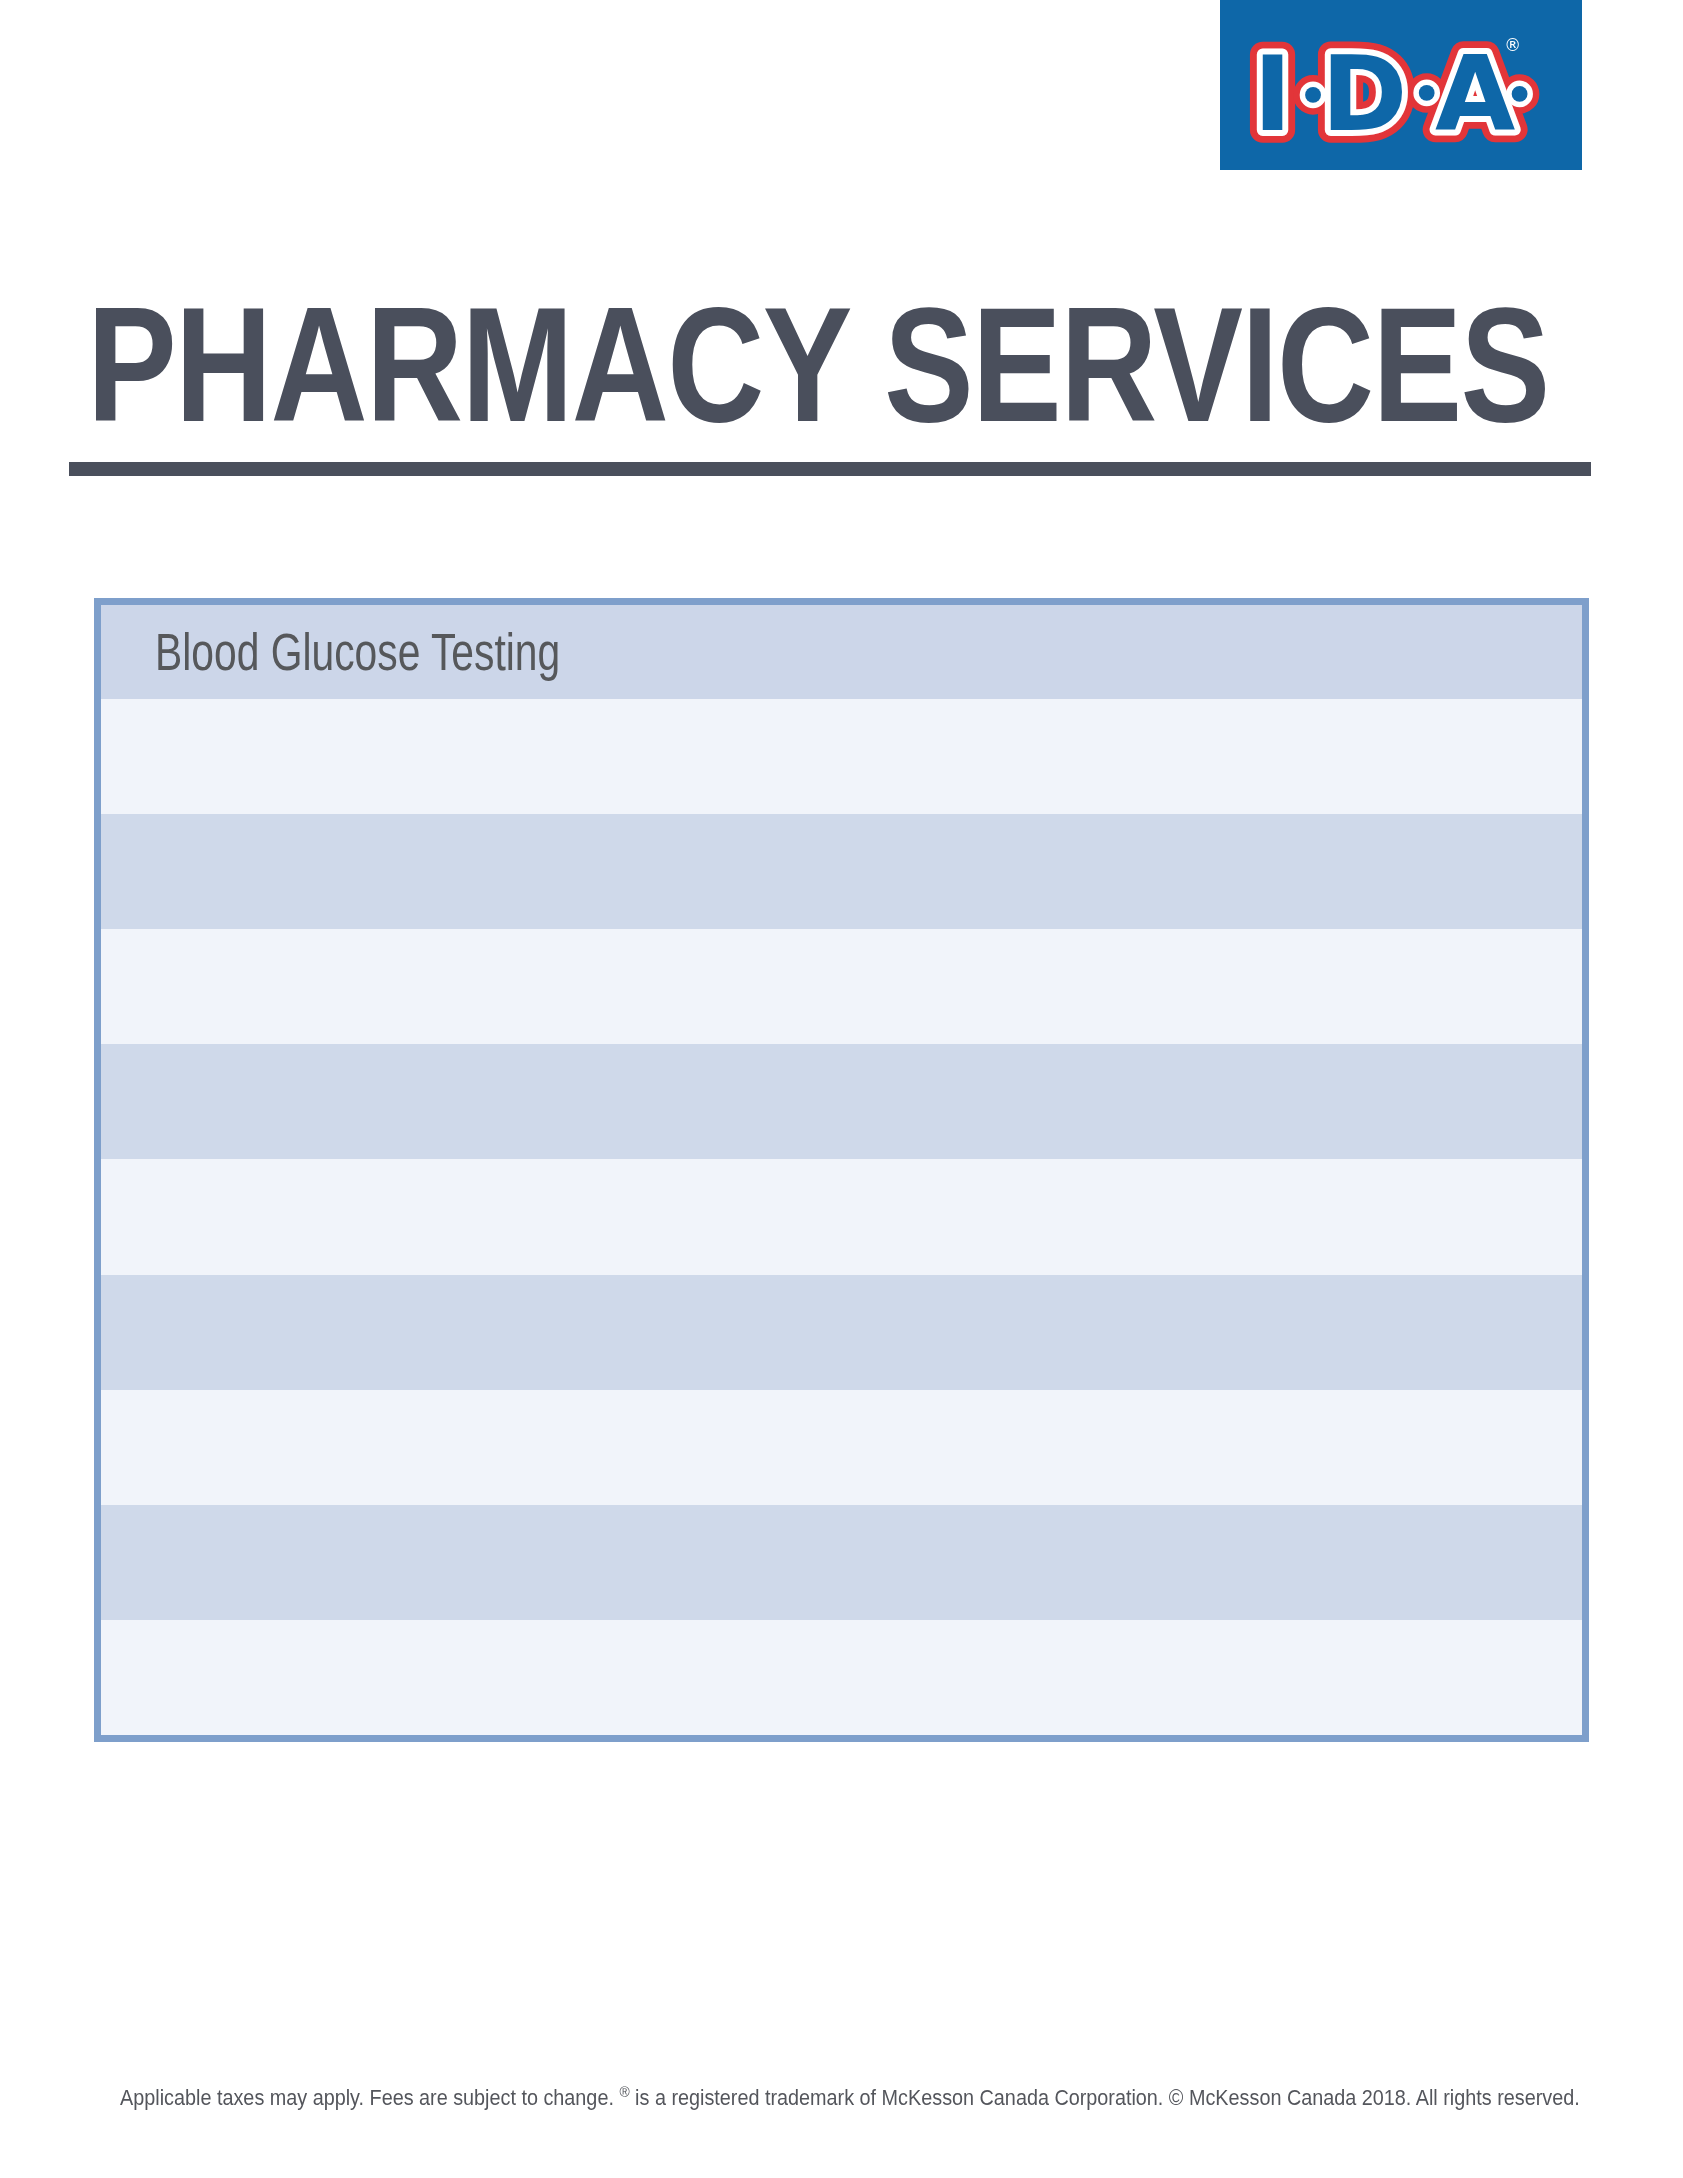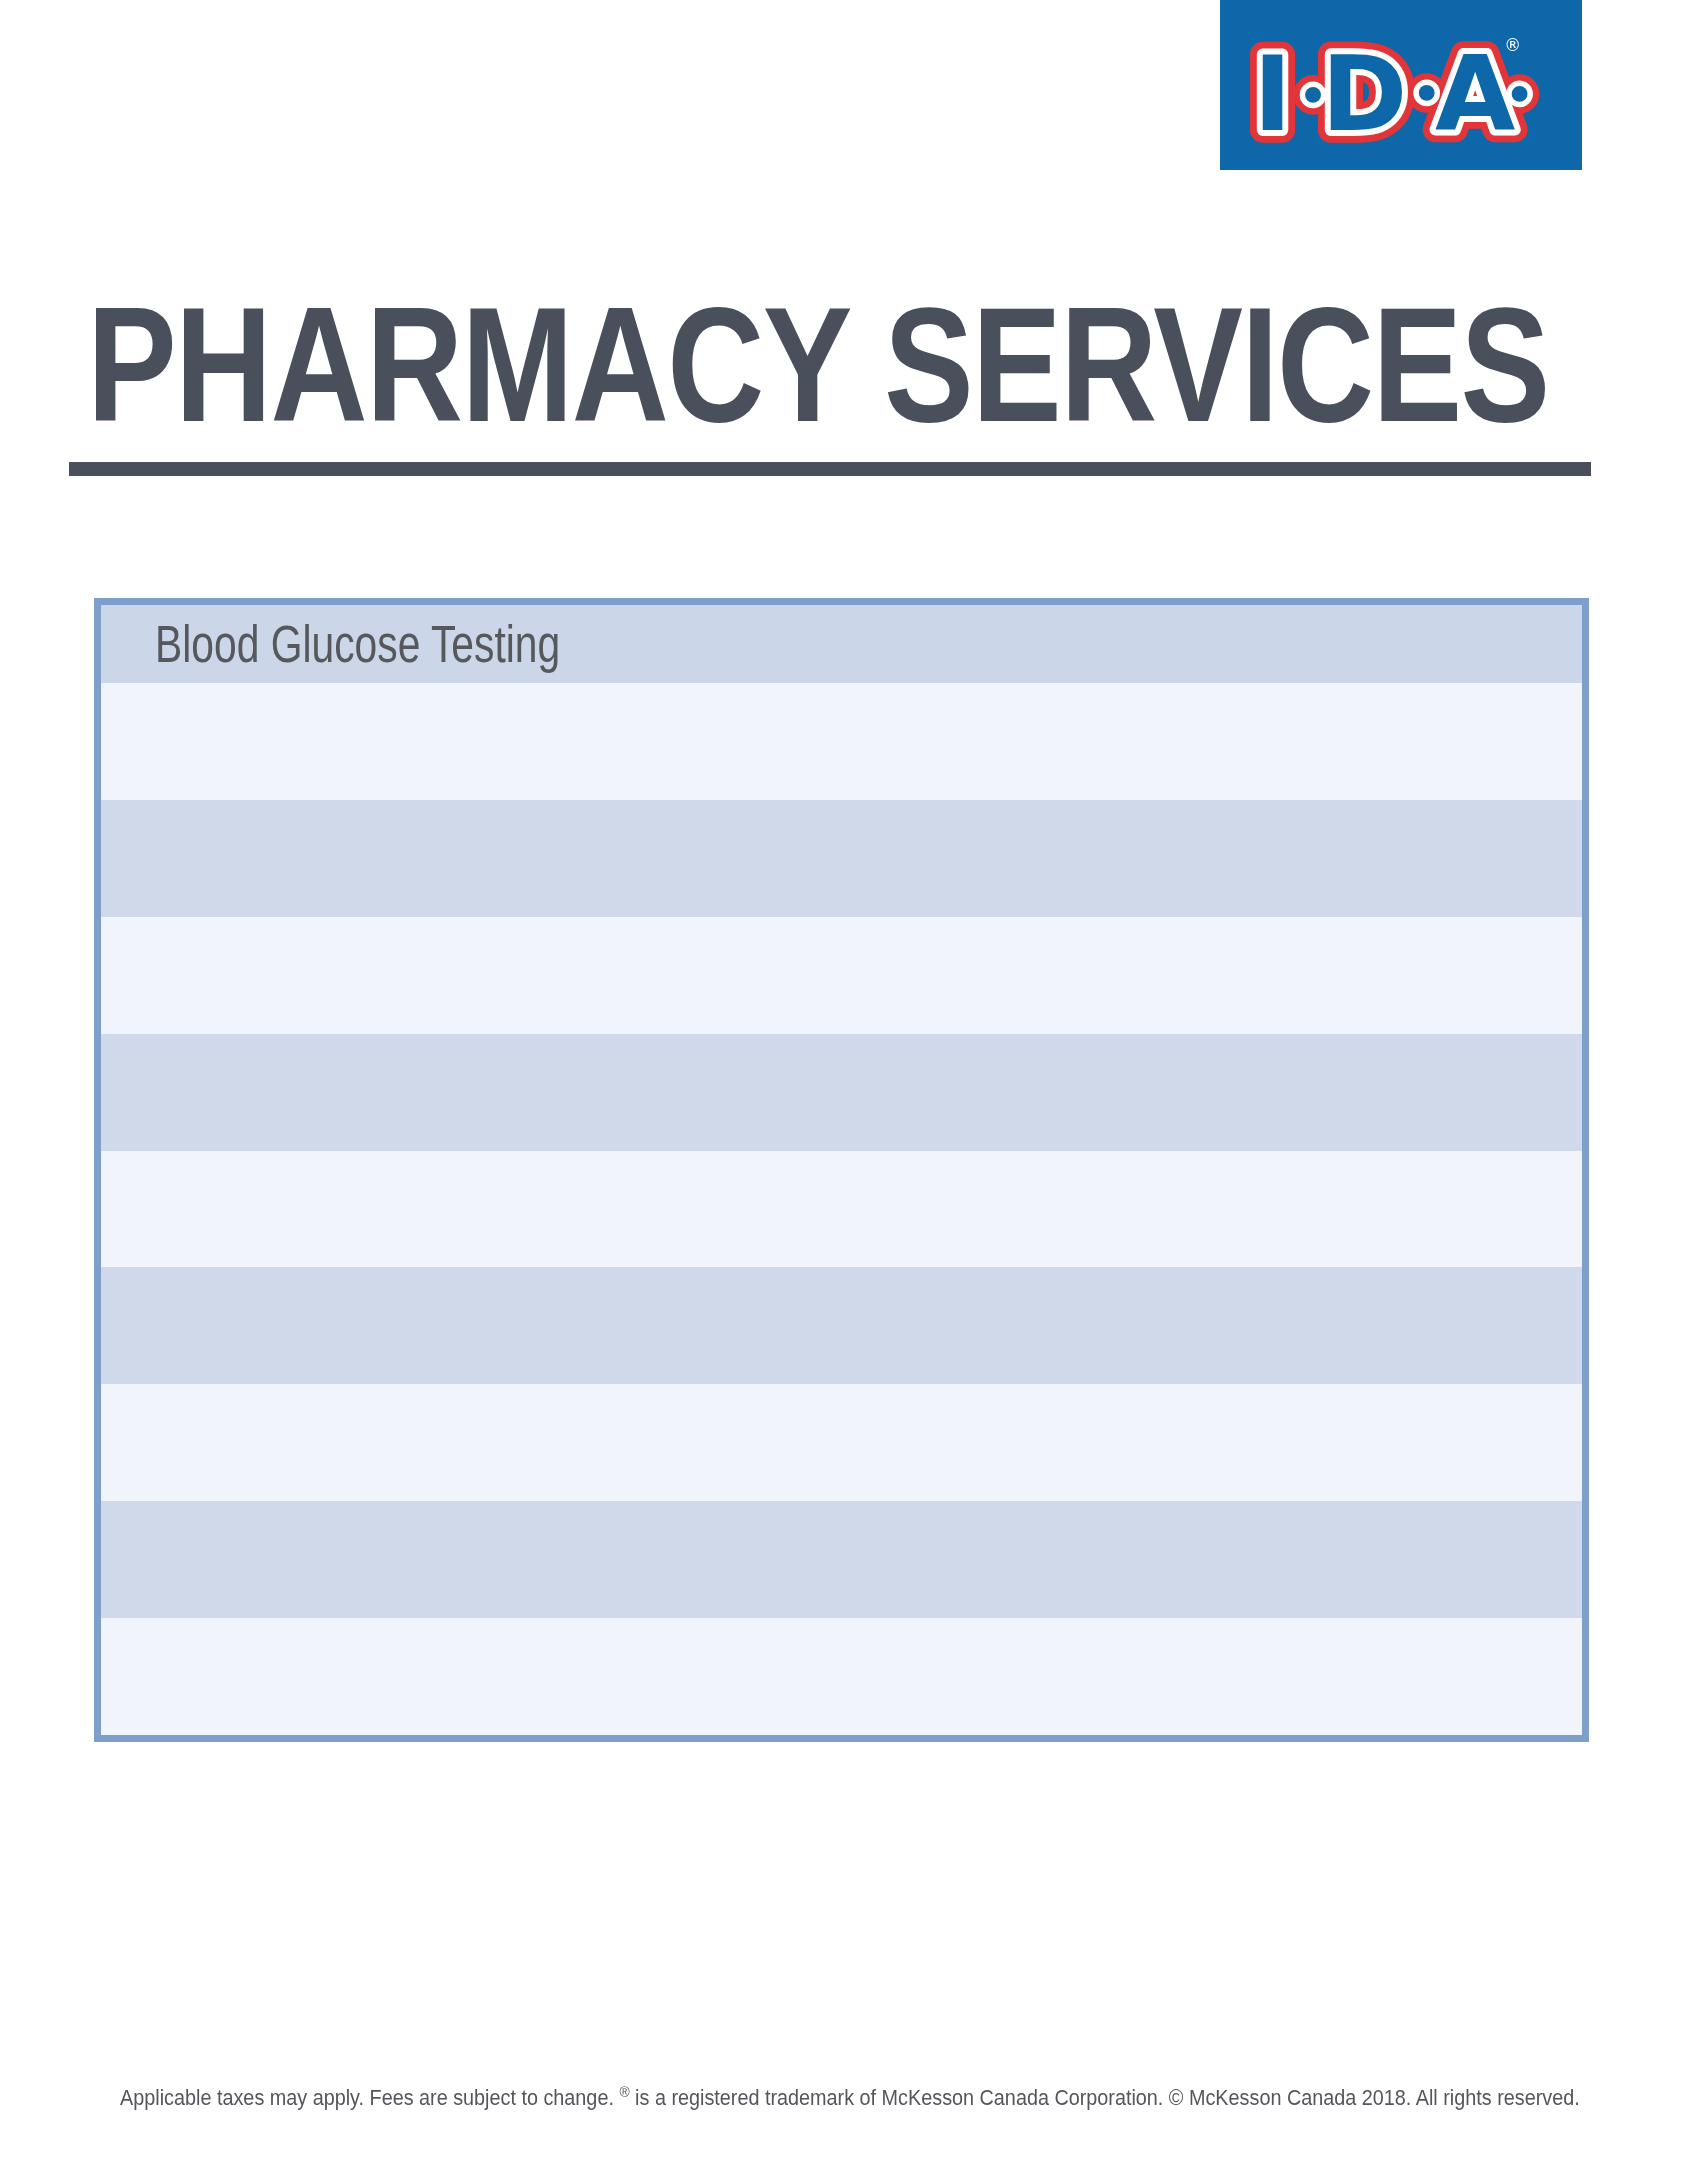--- a/index.html
+++ b/index.html
@@ -70,21 +70,21 @@
   
   .services-table {
     position: absolute;
     left: 94px; top: 598px;
     width: 1495px; height: 1144px;
     border: 7px solid var(--table-border);
     box-sizing: border-box;
     display: flex; flex-direction: column;
   }
   .table-header-row {
-    height: 78px; flex: 0 0 auto;
+    height: 94px; flex: 0 0 auto;
     background: var(--header-row-bg);
     display: flex; align-items: center;
     padding-left: 54px;
   }
   .table-header-label {
     font-size: 51px;
     color: var(--header-row-text);
     white-space: nowrap;
     display: inline-block;
     transform: scaleX(0.8);

